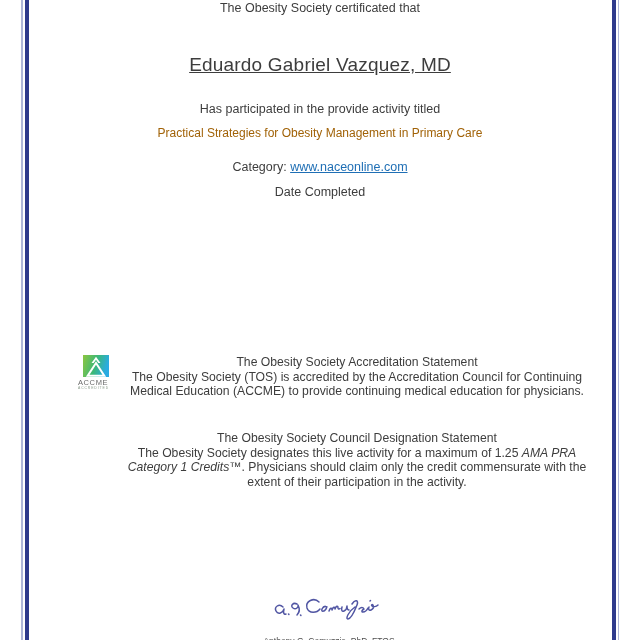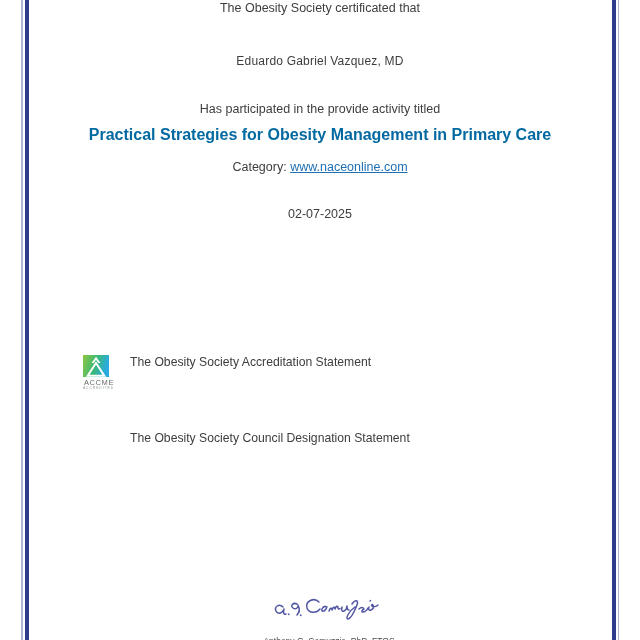--- a/index.html
+++ b/index.html
@@ -17,38 +17,38 @@
   .rule { position: absolute; top: 0; bottom: 0; }
   .rule-thin  { width: 1.5px; background: #aeb6d8; }
   .rule-thick { width: 4px;   background: #2e3a8c; }
   .rule-left-thin   { left: 21px; }
   .rule-left-thick  { left: 24.5px; }
   .rule-right-thick { right: 24.5px; }
   .rule-right-thin  { right: 21px; }
 
   .line { position: absolute; left: 40px; right: 40px; text-align: center; white-space: nowrap; }
   .intro       { top: 1px;   font-size: 12.5px; }
-  .recipient   { top: 54px;  font-size: 12px; letter-spacing: 0.2px; }
+  .recipient   { top: 54px;  font-size: 19px; letter-spacing: 0.2px; text-decoration: underline; }
   .participated{ top: 102px; font-size: 12.5px; }
-  .title       { top: 126px; font-size: 16px; font-weight: bold; color: #0369a1; }
+  .title       { top: 126px; font-size: 12px; font-weight: normal; color: #a16207; }
   .location    { top: 160px; font-size: 12.5px; }
   .datelabel   { top: 185px; font-size: 12.5px; }
   .datevalue   { top: 207px; font-size: 12.5px; }
   .award       { top: 257px; font-size: 12.5px; }
   .it { font-style: italic; }
   a.link { color: #1f6fb5; cursor: pointer; }
 
   
-  .accme { position: absolute; left: 78px; top: 355px; width: 36px; text-align: right; line-height: 1; }
+  .accme { position: absolute; left: 78px; top: 355px; width: 36px; text-align: left; line-height: 1; }
   .accme-mark { display: block; width: 26px; height: 22px; margin: 0 auto; }
   .accme-word   { font-size: 7.5px; color: #6b6b6b; letter-spacing: 0.6px; margin-top: 1.5px; }
   .accme-accred { font-size: 3.4px; color: #8a9a8a; letter-spacing: 0.9px; margin-top: 1px; }
 
   
-  .stmt { position: absolute; left: 122px; width: 470px; font-size: 12.2px; line-height: 14.5px; text-align: left; margin-left: 8px; }
+  .stmt { position: absolute; left: 122px; width: 470px; font-size: 12.2px; line-height: 14.5px; text-align: center; }
   .stmt1 { top: 355px; }
   .stmt2 { top: 431px; }
 
   
   .sig-block { position: absolute; left: 0; right: 0; top: 592px; text-align: center; padding-left: 18px; }
   .signature { display: block; width: 112px; height: 34px; margin: 0 auto; }
   .sig-name { font-size: 8.5px; color: #4f4f4f; margin-top: 10px; }
 </style>
 </head>
 <body>
@@ -60,21 +60,21 @@
   <div class="rule rule-thick rule-right-thick"></div>
   <div class="rule rule-thin rule-right-thin"></div>
 
   <div class="line intro">The Obesity Society certificated that</div>
   <div class="line recipient">Eduardo Gabriel Vazquez, MD</div>
   <div class="line participated">Has participated in the provide activity titled</div>
   <div class="line title">Practical Strategies for Obesity Management in Primary Care</div>
 
   <div class="line location"><span>Category: </span><a class="link" href="#">www.naceonline.com</a></div>
 
-  <div class="line datevalue">02-07-2025</div>
+  <div class="line datelabel">Date Completed</div>
 
 
   <div class="accme">
     <svg class="accme-mark" viewBox="0 0 26 22" xmlns="http://www.w3.org/2000/svg">
       <defs>
         <linearGradient id="accmeGrad" x1="0" y1="0" x2="1" y2="0.25">
           <stop offset="0" stop-color="#8dc63f"></stop>
           <stop offset="0.55" stop-color="#3cb878"></stop>
           <stop offset="1" stop-color="#29abe2"></stop>
         </linearGradient>
@@ -82,24 +82,26 @@
       <rect x="0" y="0" width="26" height="22" fill="url(#accmeGrad)"></rect>
       <path d="M8.5 8 L13 1.8 L17.5 8 L15.3 8 L13 4.7 L10.7 8 Z" fill="#ffffff"></path>
       <path d="M13 8 L21.3 20.7 L4.7 20.7 Z" fill="none" stroke="#ffffff" stroke-width="2"></path>
     </svg>
     <div class="accme-word">ACCME</div>
     <div class="accme-accred">ACCREDITED</div>
   </div>
 
   <div class="stmt stmt1">
     <div>The Obesity Society Accreditation Statement</div>
+    <div>The Obesity Society (TOS) is accredited by the Accreditation Council for Continuing Medical Education (ACCME) to provide continuing medical education for physicians.</div>
   </div>
 
   <div class="stmt stmt2">
     <div>The Obesity Society Council Designation Statement</div>
+    <div><span>The Obesity Society designates this live activity for a maximum of 1.25 </span><span class="it">AMA PRA Category 1 Credits™</span><span>. Physicians should claim only the credit commensurate with the extent of their participation in the activity.</span></div>
   </div>
 
   <div class="sig-block">
     <svg class="signature" viewBox="0 0 112 34" xmlns="http://www.w3.org/2000/svg">
       <g fill="none" stroke="#5156a3" stroke-width="1.5" stroke-linecap="round" stroke-linejoin="round">
         <path d="M10,15 c-4,-4 -9,0 -7,4 c2,4 7,2 8,-2 c-1,4 0,6 2,5"></path>
         <path d="M15.5,22 l0.4,0.4"></path>
         <path d="M24,12 c-4,-2 -7,2 -4,4 c3,2 6,-1 5,-3 c2,4 1,8 -1,10"></path>
         <path d="M27.5,23 l0.4,0.4"></path>
         <path d="M46,10 c-5,-5 -14,-1 -12,6 c2,6 10,5 13,1"></path>

